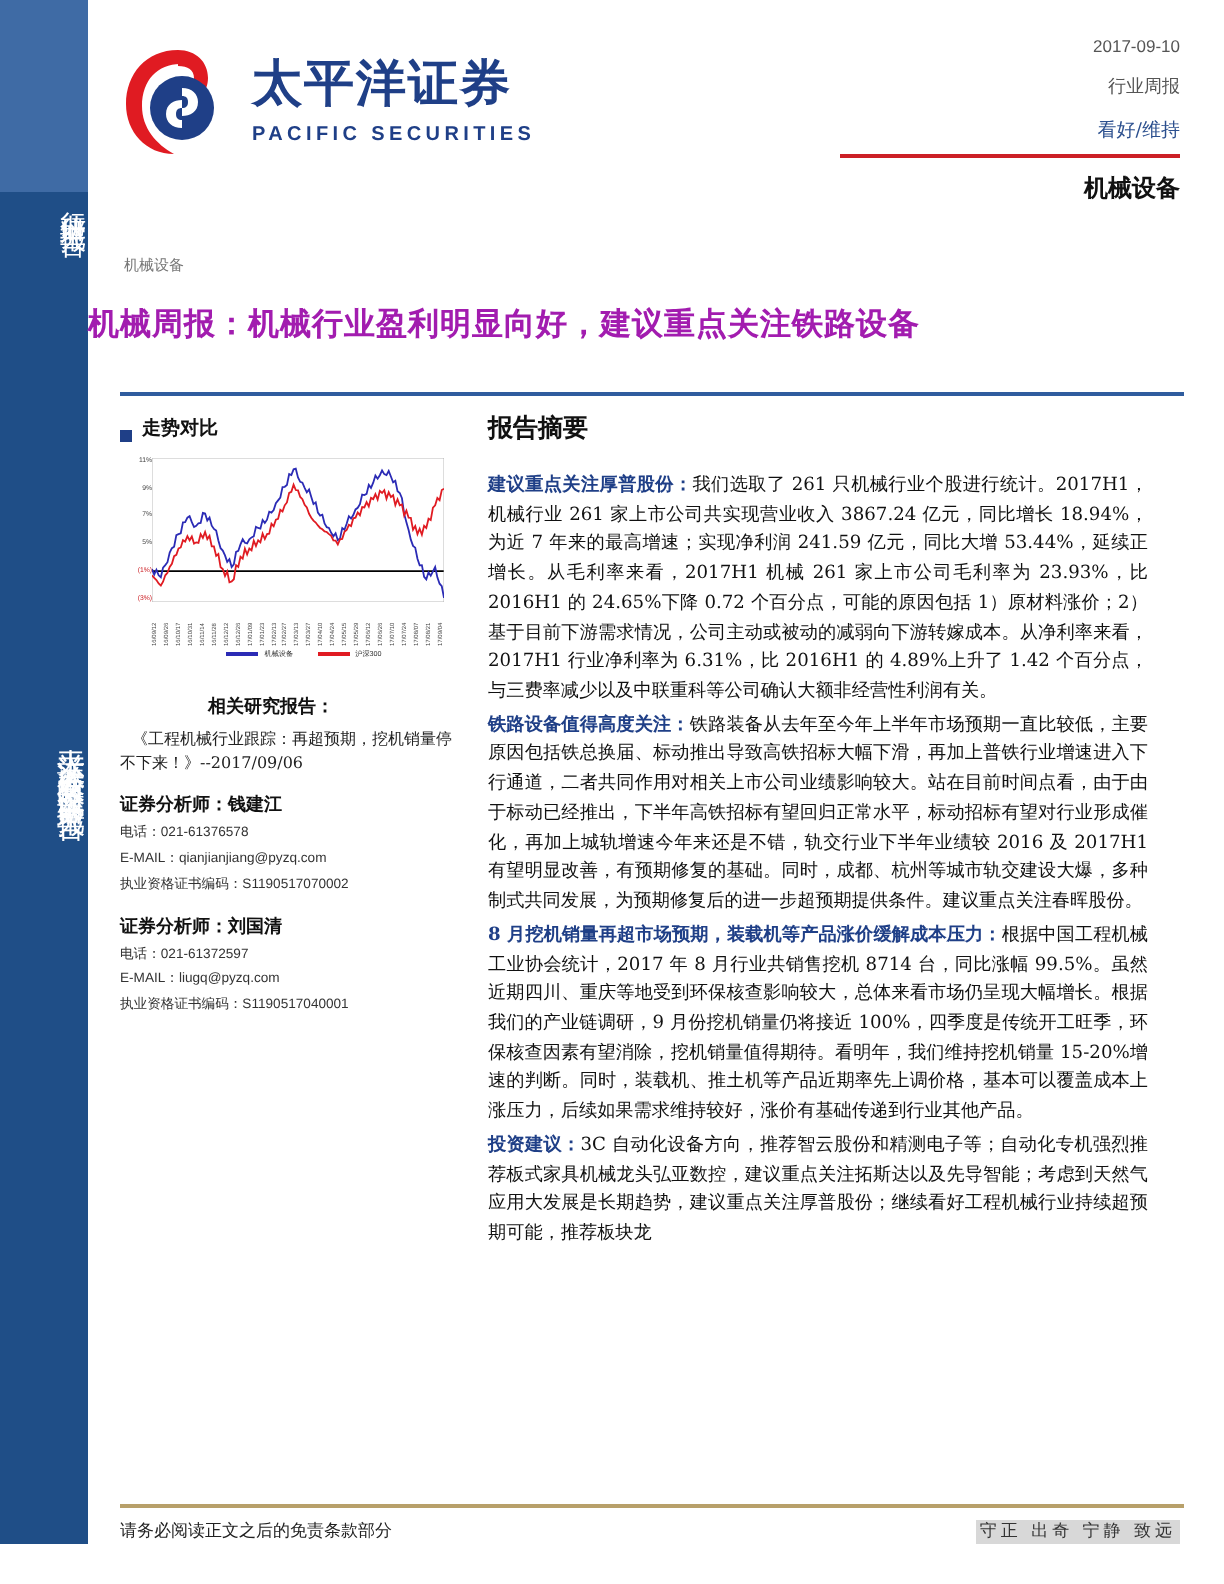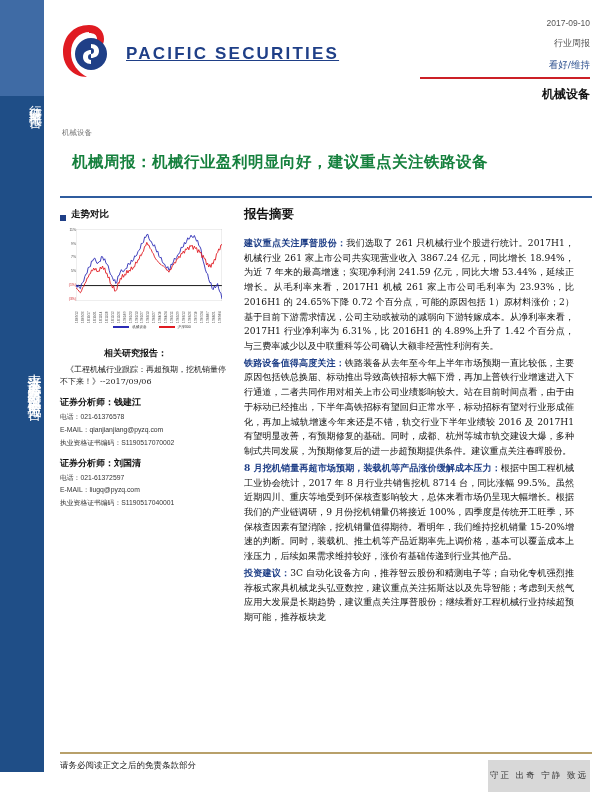--- a/index.html
+++ b/index.html
@@ -43,23 +43,22 @@
   .logo-wrap { position:absolute; left:16px; top:22px; display:flex; align-items:center; }
   .logo-mark { width:58px; height:58px; position:relative; }
   .logo-text { margin-left:8px; }
   .logo-cn {
     font-family:"DejaVu Serif", serif;
     font-size:25px; font-weight:bold; color:#1f3f87; letter-spacing:1px;
     line-height:1.05;
   }
   .logo-en {
     font-family:"Liberation Sans", sans-serif;
-    font-size:17px; font-weight:bold; color:#1f3f87; letter-spacing:2.2px;
+    font-size:10px; font-weight:bold; color:#1f3f87; letter-spacing:2.2px;
     margin-top:6px;
-    text-decoration:underline;
   }
   .hdr-right {
     position:absolute; right:22px; top:18px; width:170px; text-align:right;
   }
   .hdr-date {
     font-family:"Liberation Sans", sans-serif;
     font-size:8.5px; color:#555; margin-bottom:9px;
   }
   .hdr-type {
     font-family:"DejaVu Serif", serif;
@@ -76,23 +75,23 @@
   }
   .crumb {
     position:absolute; left:62px; top:128px;
     font-family:"DejaVu Serif", serif;
     font-size:7.5px; color:#777;
   }
 
   
   .title {
     position:absolute; left:44px; top:152px; width:472px;
-    text-align:center;
-    font-family:"DejaVu Serif", serif;
-    font-size:15.5px; font-weight:bold; color:#15803d;
+    text-align:left;
+    font-family:"DejaVu Serif", serif;
+    font-size:15.5px; font-weight:bold; color:#a21caf;
     letter-spacing:0.5px;
   }
   .title-rule {
     position:absolute; left:60px; top:196px; width:532px; height:2px;
     background:#2f5c9e;
   }
 
   
   .leftcol { position:absolute; left:60px; top:208px; width:168px; }
   .sec-head {
@@ -174,21 +173,21 @@
   }
   .foot-left {
     position:absolute; left:60px; top:760px;
     font-family:"DejaVu Serif", serif;
     font-size:8.5px; color:#222;
   }
   .foot-right {
     position:absolute; right:22px; top:760px;
     font-family:"DejaVu Serif", serif;
     font-size:8.5px; color:#333; background:#d8d8d8;
-    padding:10px 2px; letter-spacing:2px;
+    padding:0 2px; letter-spacing:2px;
   }
 </style>
 </head>
 <body>
 
 <div class="page">
 
   <div class="sidebar">
     <div class="sb-top"></div>
     <div class="sb-mid"></div>
@@ -202,20 +201,21 @@
       <div class="logo-mark">
         <svg width="58" height="58" viewBox="0 0 58 58">
           <path d="M29 3 C13 3 3 15 3 30 C3 44 13 55 27 55 C18 50 11 42 11 31 C11 18 19 10 30 10 Z" fill="#e01b22"></path>
           <path d="M29 3 C38 3 44 9 44 17 C44 24 39 29 32 29 L32 21 C35 21 37 19 37 17 C37 13 34 11 29 11 Z" fill="#e01b22"></path>
           <circle cx="31" cy="32" r="16" fill="#1f3f87"></circle>
           <path d="M31 22 C36 22 39 25 39 29 C39 34 35 36 31 36 L31 32 C33 32 34 31 34 29 C34 27 33 26 31 26 Z" fill="#ffffff"></path>
           <path d="M31 42 C26 42 23 39 23 35 C23 30 27 28 31 28 L31 32 C29 32 28 33 28 35 C28 37 29 38 31 38 Z" fill="#ffffff"></path>
         </svg>
       </div>
       <div class="logo-text">
+        <div class="logo-cn">太平洋证券</div>
         <div class="logo-en">PACIFIC SECURITIES</div>
       </div>
     </div>
     <div class="hdr-right">
       <div class="hdr-date">2017-09-10</div>
       <div class="hdr-type">行业周报</div>
       <div class="hdr-rating">看好/维持</div>
       <div class="hdr-rule"></div>
       <div class="hdr-sector">机械设备</div>
     </div>

